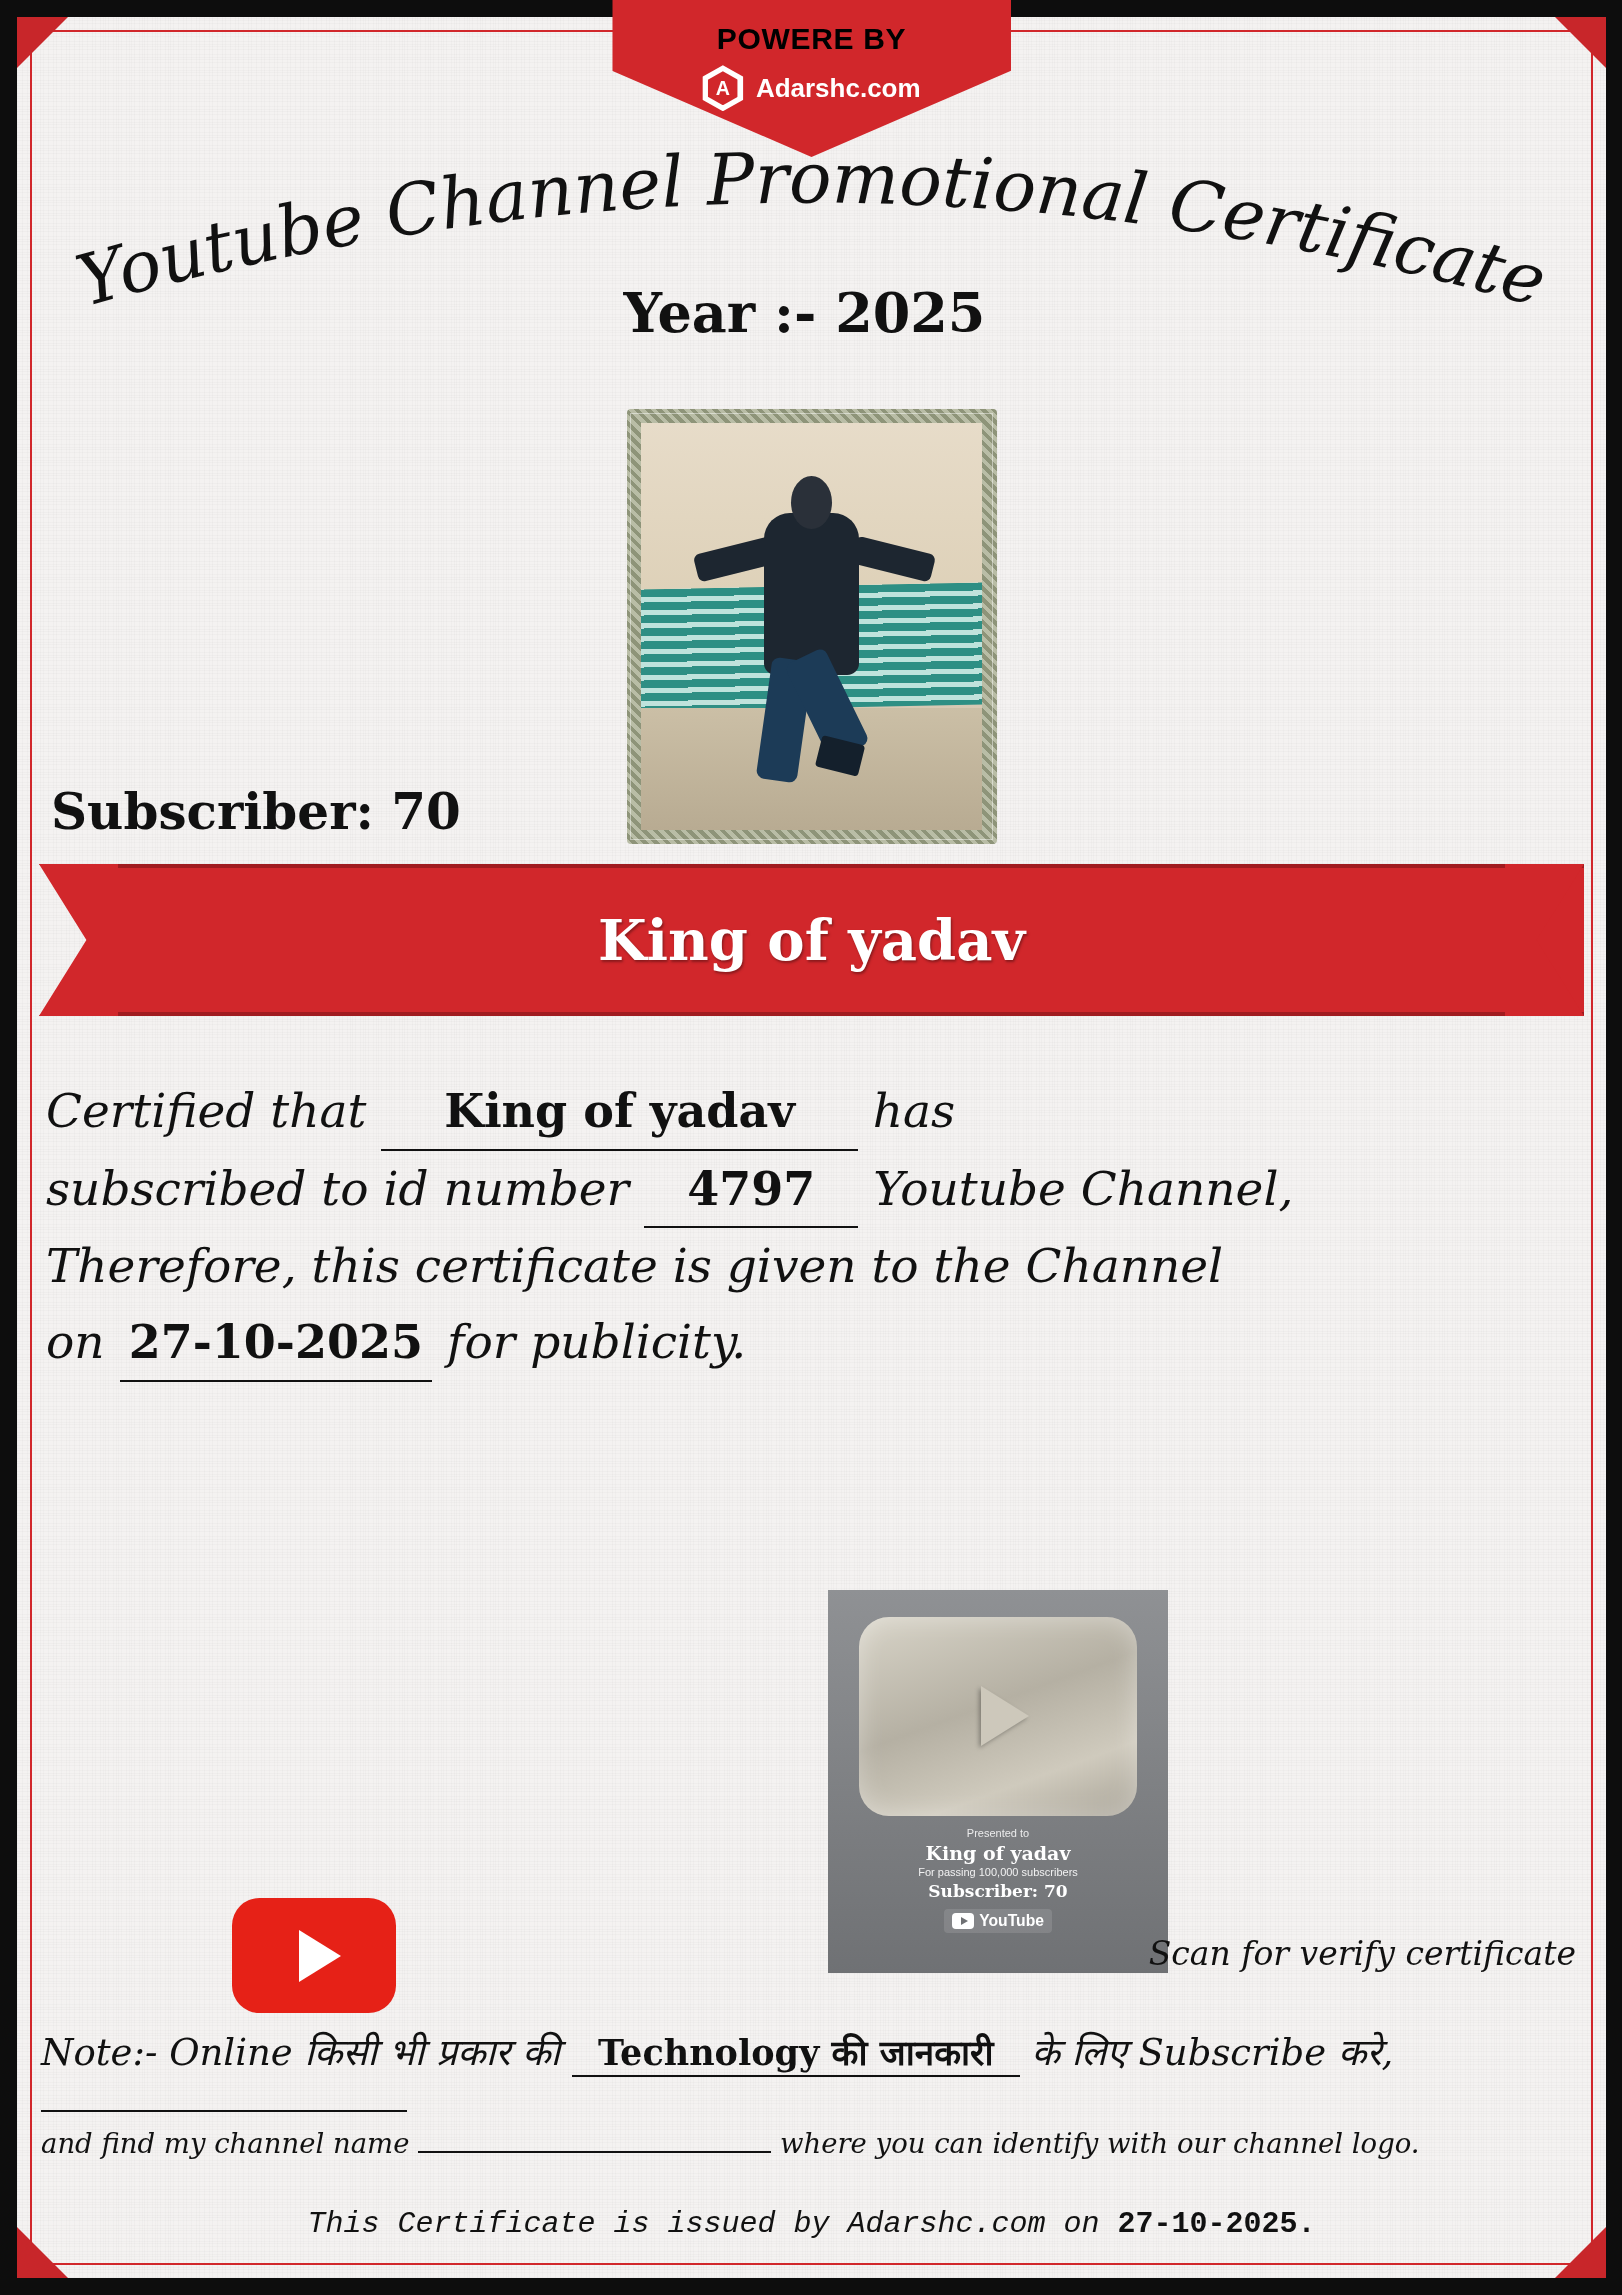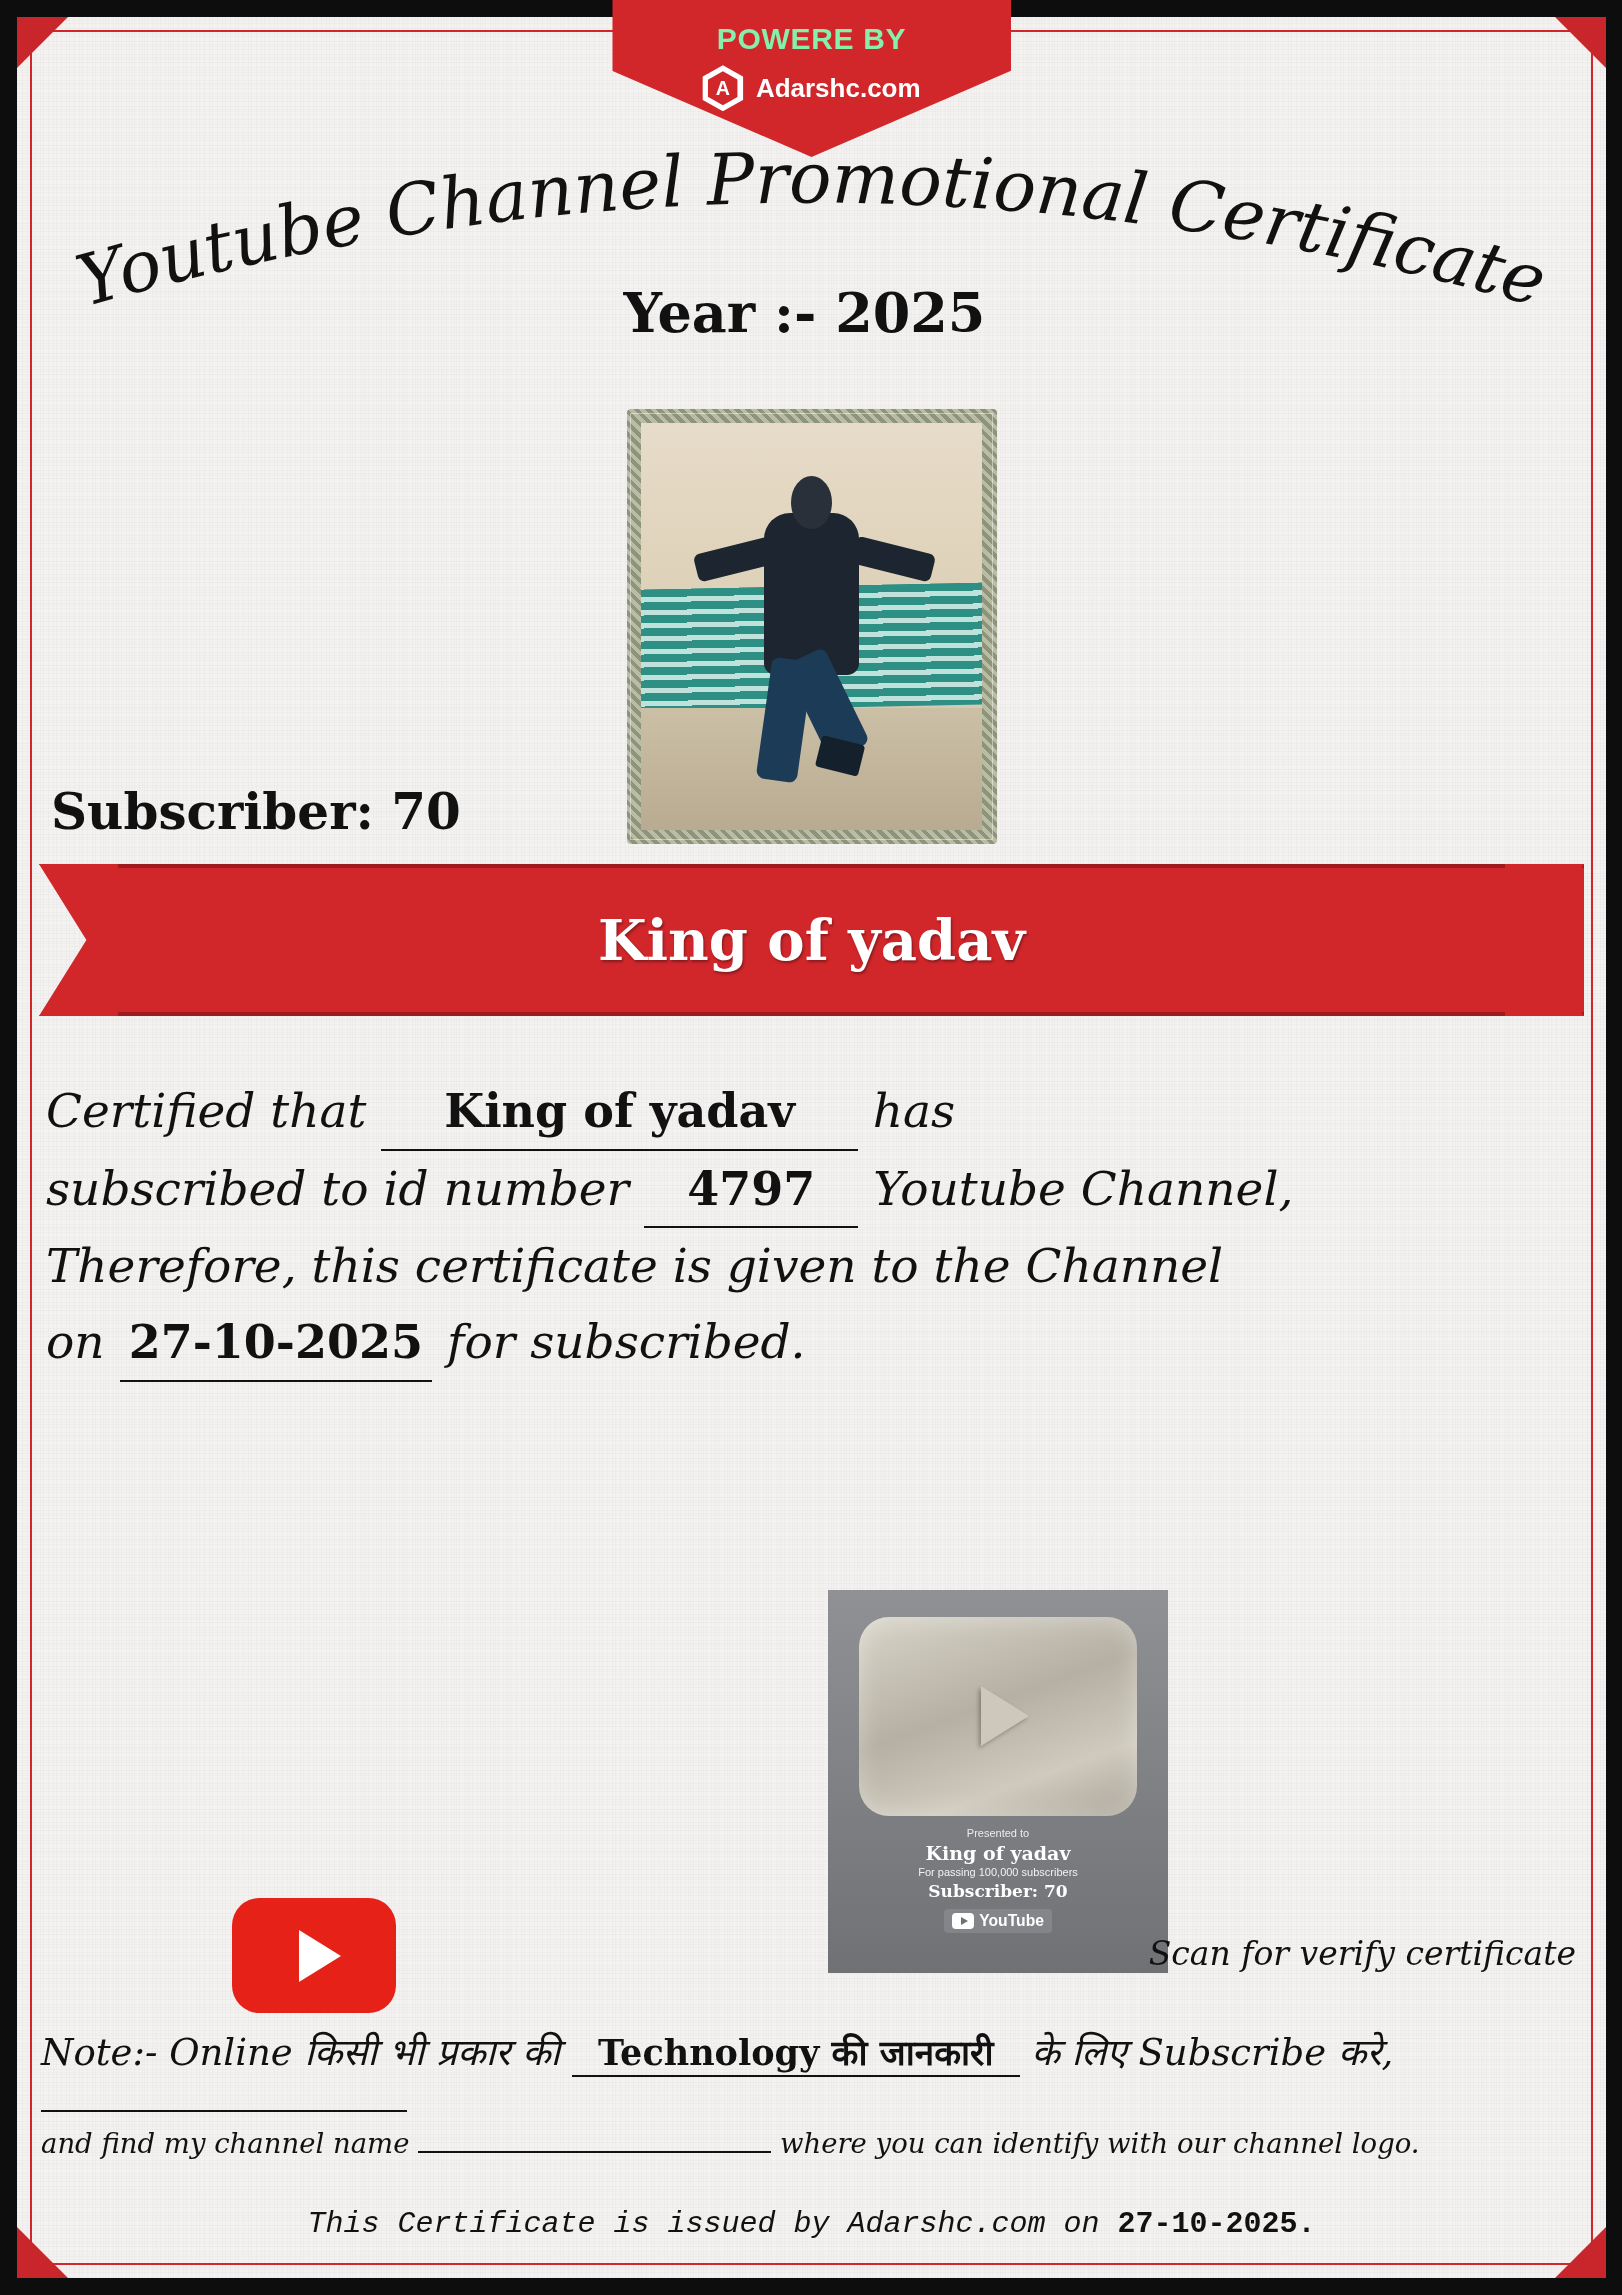--- a/index.html
+++ b/index.html
@@ -60,21 +60,21 @@
     transform: translateX(-50%);
     width: 399px;
     height: 157px;
     background: #d1272b;
     clip-path: polygon(0 0, 100% 0, 100% 45%, 50% 100%, 0 45%);
     z-index: 6;
     text-align: center;
   }
   .powered-label {
     margin-top: 22px;
-    color: #86efac;
+    color: #000000;
     font-family: "Liberation Sans", sans-serif;
     font-weight: bold;
     font-size: 30px;
     letter-spacing: 0.7px;
   }
   .powered-row {
     margin-top: 9.2px;
     display: flex;
     align-items: center;
     justify-content: center;
@@ -458,21 +458,21 @@
     <span>has</span>
     <br>
     <span>subscribed to id number</span>
     <span class="fill fill-id">4797</span>
     <span>Youtube Channel,</span>
     <br>
     <span>Therefore, this certificate is given to the Channel</span>
     <br>
     <span>on</span>
     <span class="fill fill-date">27-10-2025</span>
-    <span>for subscribed.</span>
+    <span>for publicity.</span>
   </div>
 
   <div class="award">
     <div class="award-plaque">
       <div class="award-tri"></div>
     </div>
     <div class="award-caption">
       <div class="award-presented">Presented to</div>
       <div class="award-name">King of yadav</div>
       <div class="award-pass">For passing 100,000 subscribers</div>

